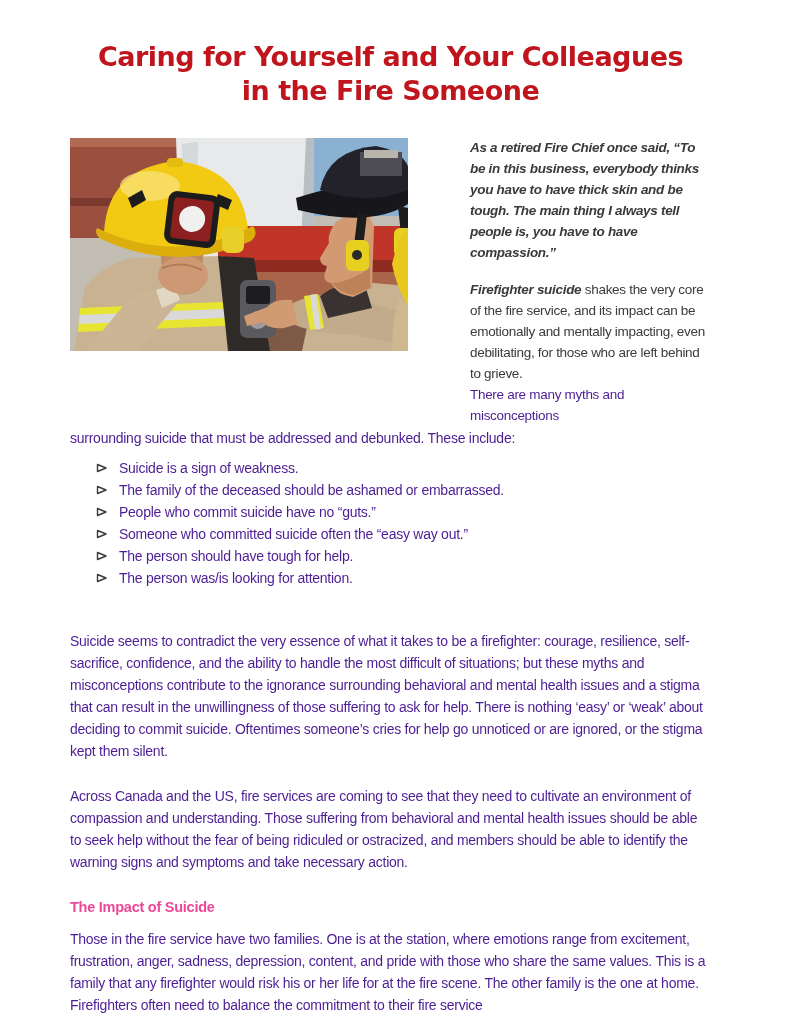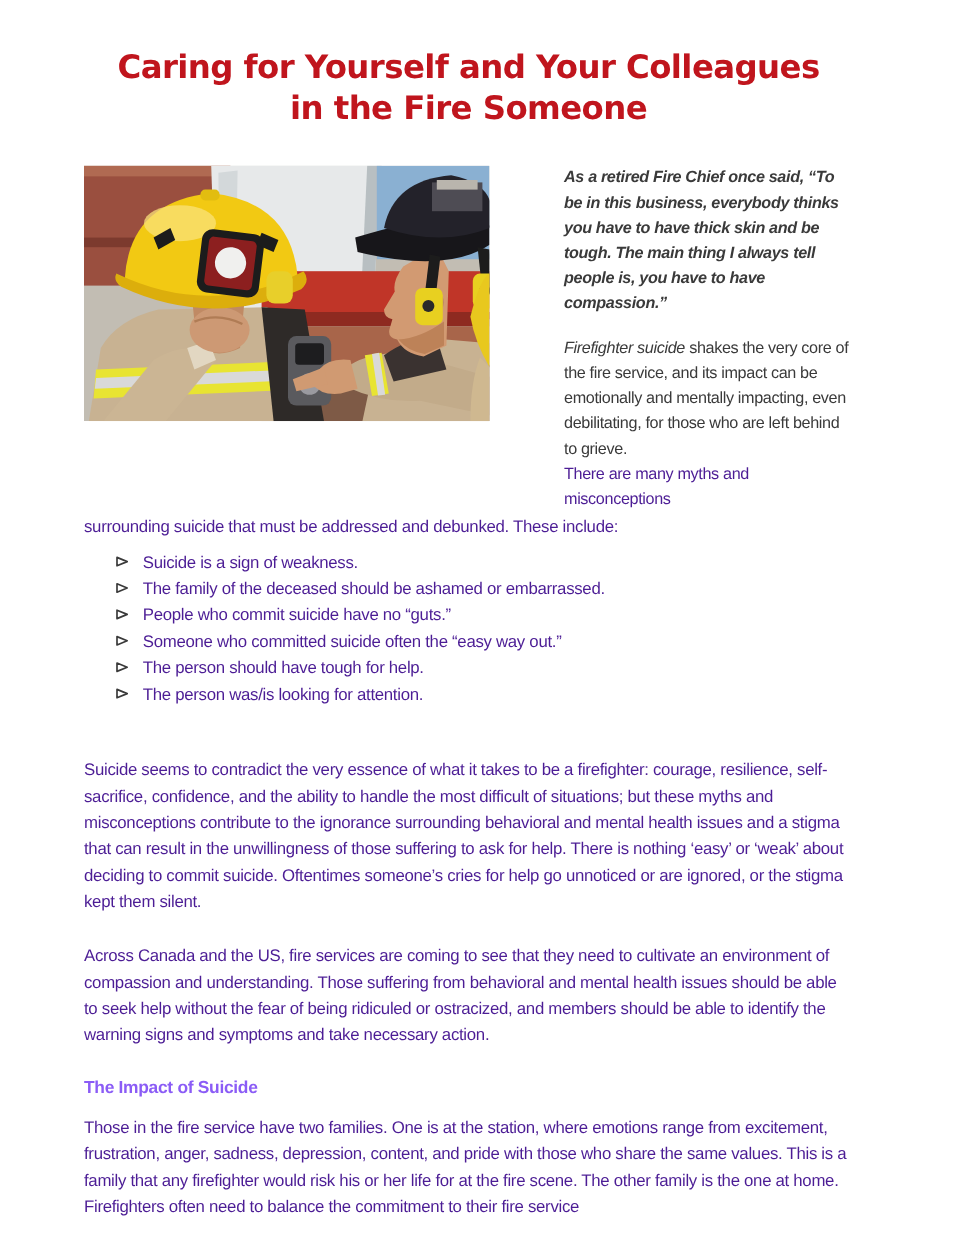--- a/index.html
+++ b/index.html
@@ -55,21 +55,21 @@
     line-height: 21px;
     letter-spacing: -0.3px;
     margin-left: 48px;
   }
   .quote-para {
     font-weight: bold;
     font-style: italic;
     margin-top: 3px;
   }
   .ff-para { margin-top: 16px; }
-  .ff-lead { font-weight: normal; font-style: italic; }
+  .ff-lead { font-weight: bold; font-style: italic; }
   .myths-line1 {
     margin-top: auto;
     margin-bottom: 0;
   }
   .body-para, .myths-line2, .list-text {
     font-size: 14px;
     line-height: 22px;
     letter-spacing: -0.25px;
     color: #4c1d95;
   }
@@ -89,21 +89,21 @@
     flex: none;
     width: 12px;
     height: 22px;
     display: flex;
     align-items: center;
   }
   .body-para { margin: 0 0 23px 0; }
   .section-heading {
     font-size: 14.5px;
     font-weight: bold;
-    color: #8b5cf6;
+    color: #ec4899;
     margin: 0 0 10px 0;
     letter-spacing: -0.25px;
     line-height: 22px;
   }
 </style>
 </head>
 <body>
 
 <div class="page">
 

